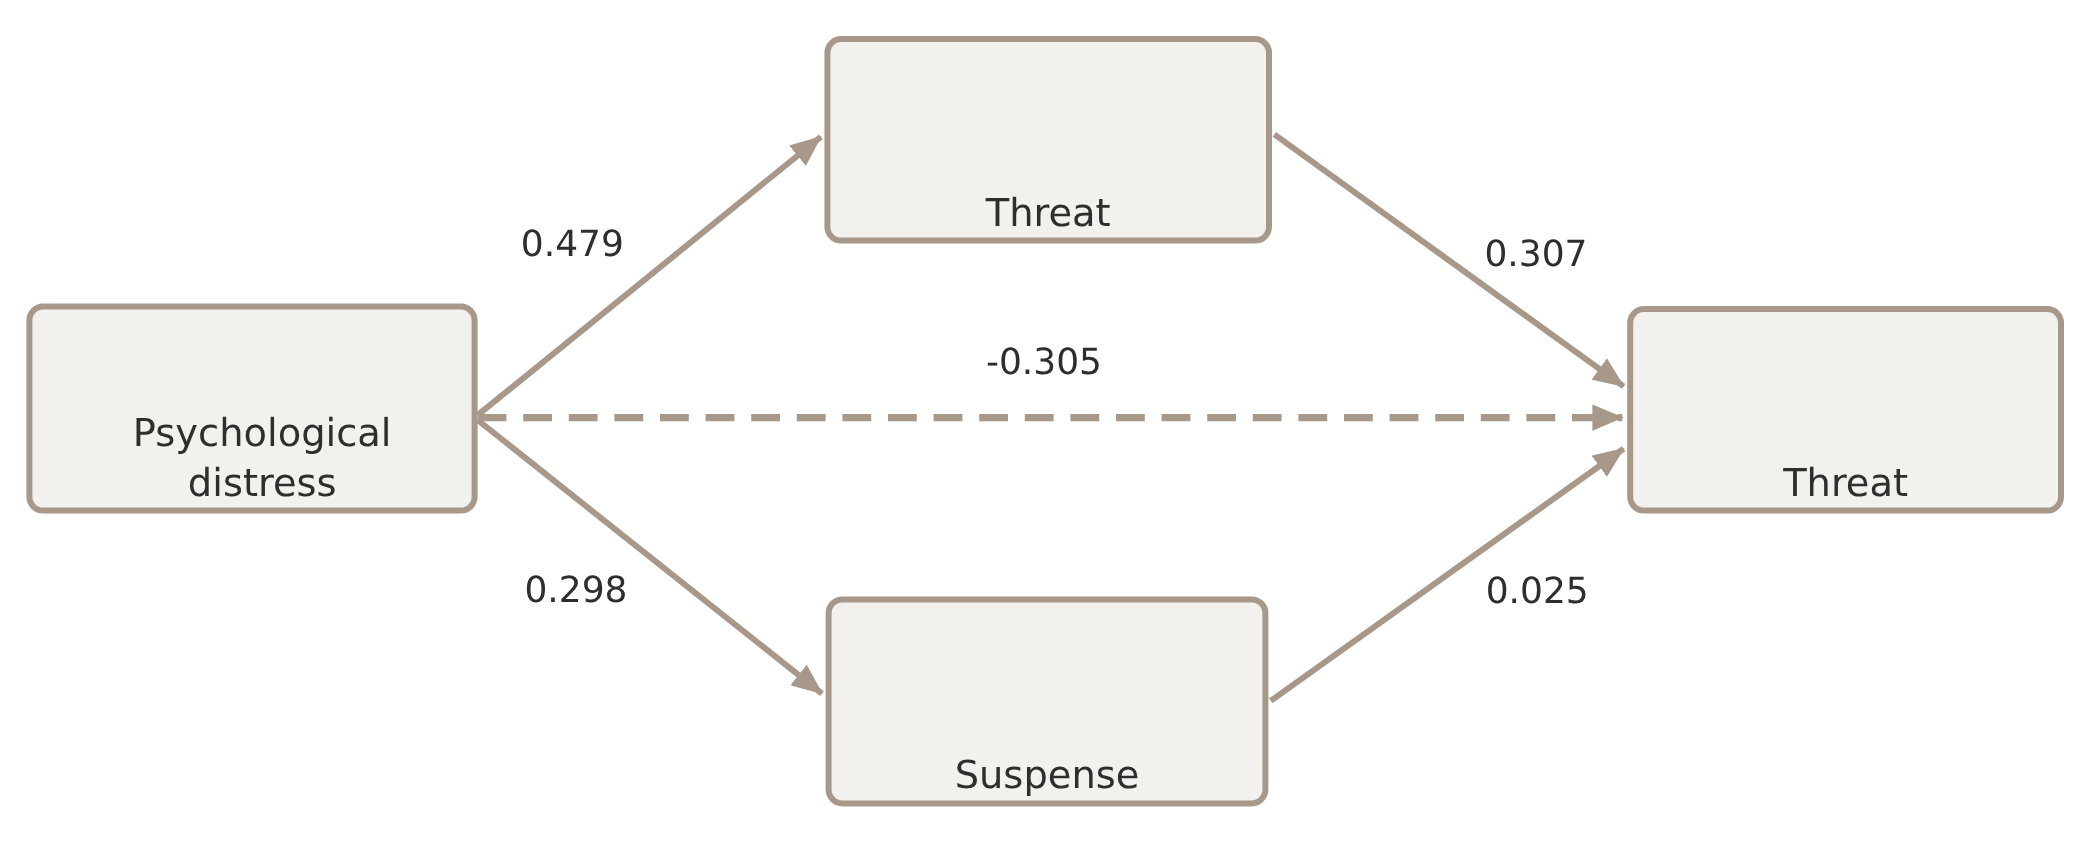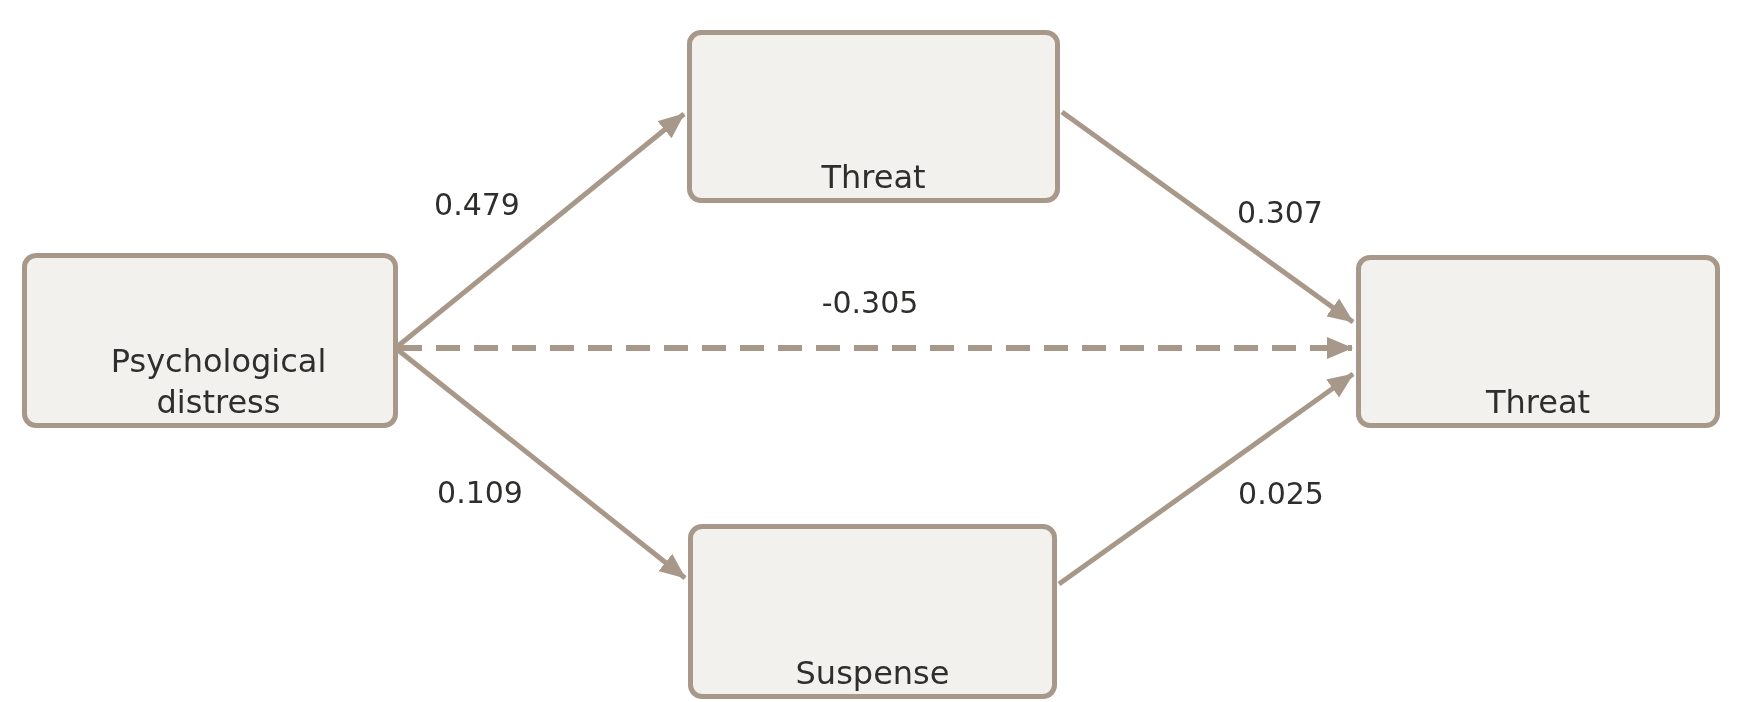--- a/index.html
+++ b/index.html
@@ -35,21 +35,21 @@
     font-size: 32px;
     line-height: 1.28;
     text-align: center;
   }
   .node .node-label {
     display: block;
   }
   #node-distress       { left: 22px;   top: 253px; width: 376px; height: 175px; padding-left: 17px; }
   #node-distress .node-label { max-width: 250px; }
   #node-threat         { left: 687px;  top: 30px;  width: 373px; height: 173px; }
-  #node-suspense       { left: 688px;  top: 497px; width: 369px; height: 175px; margin-top: 27px; }
+  #node-suspense       { left: 688px;  top: 497px; width: 369px; height: 175px; }
   #node-control        { left: 1356px; top: 255px; width: 364px; height: 173px; }
   .edge-label {
     position: absolute;
     transform: translate(-50%, -50%);
     color: #2f2e2c;
     font-size: 30px;
     white-space: nowrap;
   }
   #label-a-threat    { left: 477px;  top: 204px; }
   #label-b-threat    { left: 1280px; top: 212px; }
@@ -95,17 +95,17 @@
   <div class="node" id="node-control">
     <span class="node-label">Threat</span>
   </div>
 
   <div class="edge-label" id="label-a-threat">0.479</div>
 
   <div class="edge-label" id="label-b-threat">0.307</div>
 
   <div class="edge-label" id="label-direct">-0.305</div>
 
-  <div class="edge-label" id="label-a-suspense">0.109</div>
+  <div class="edge-label" id="label-a-suspense">0.298</div>
 
   <div class="edge-label" id="label-b-suspense">0.025</div>
 
 </div>
 
 </body></html>

